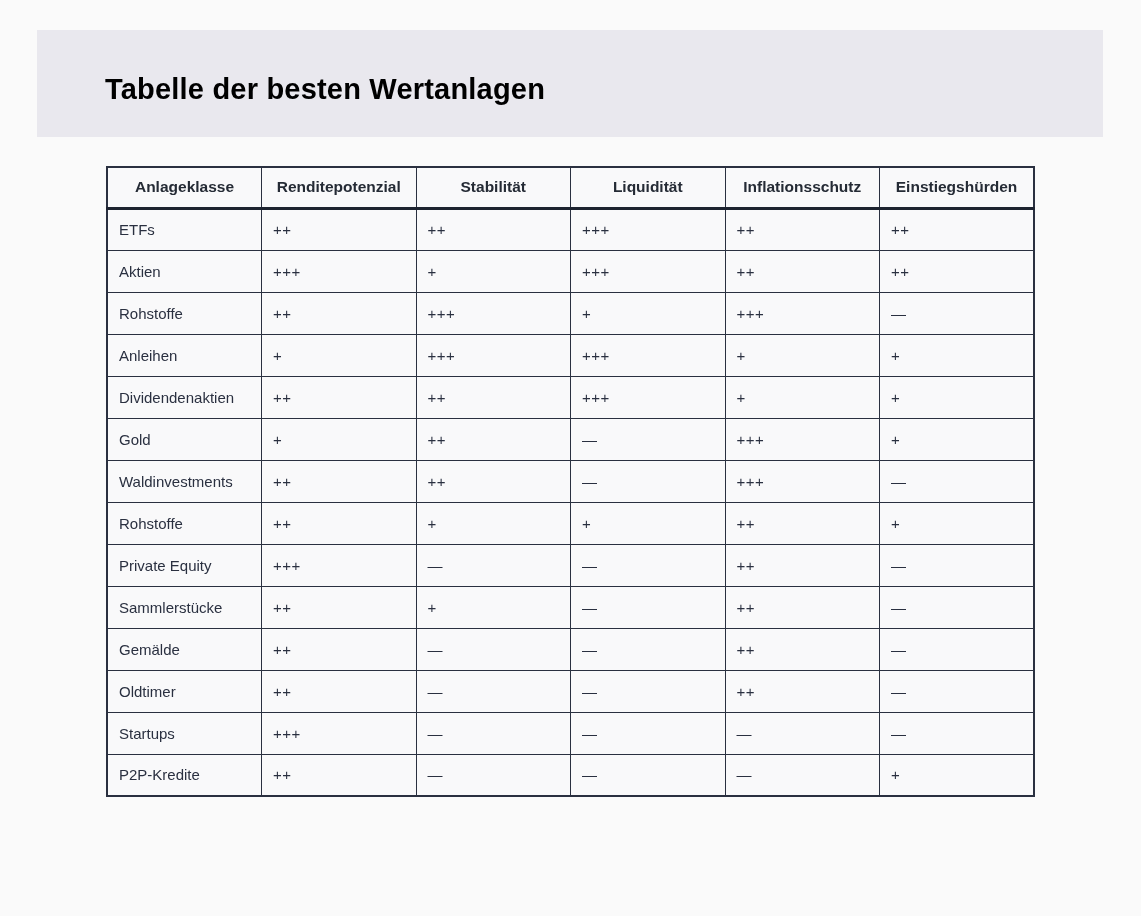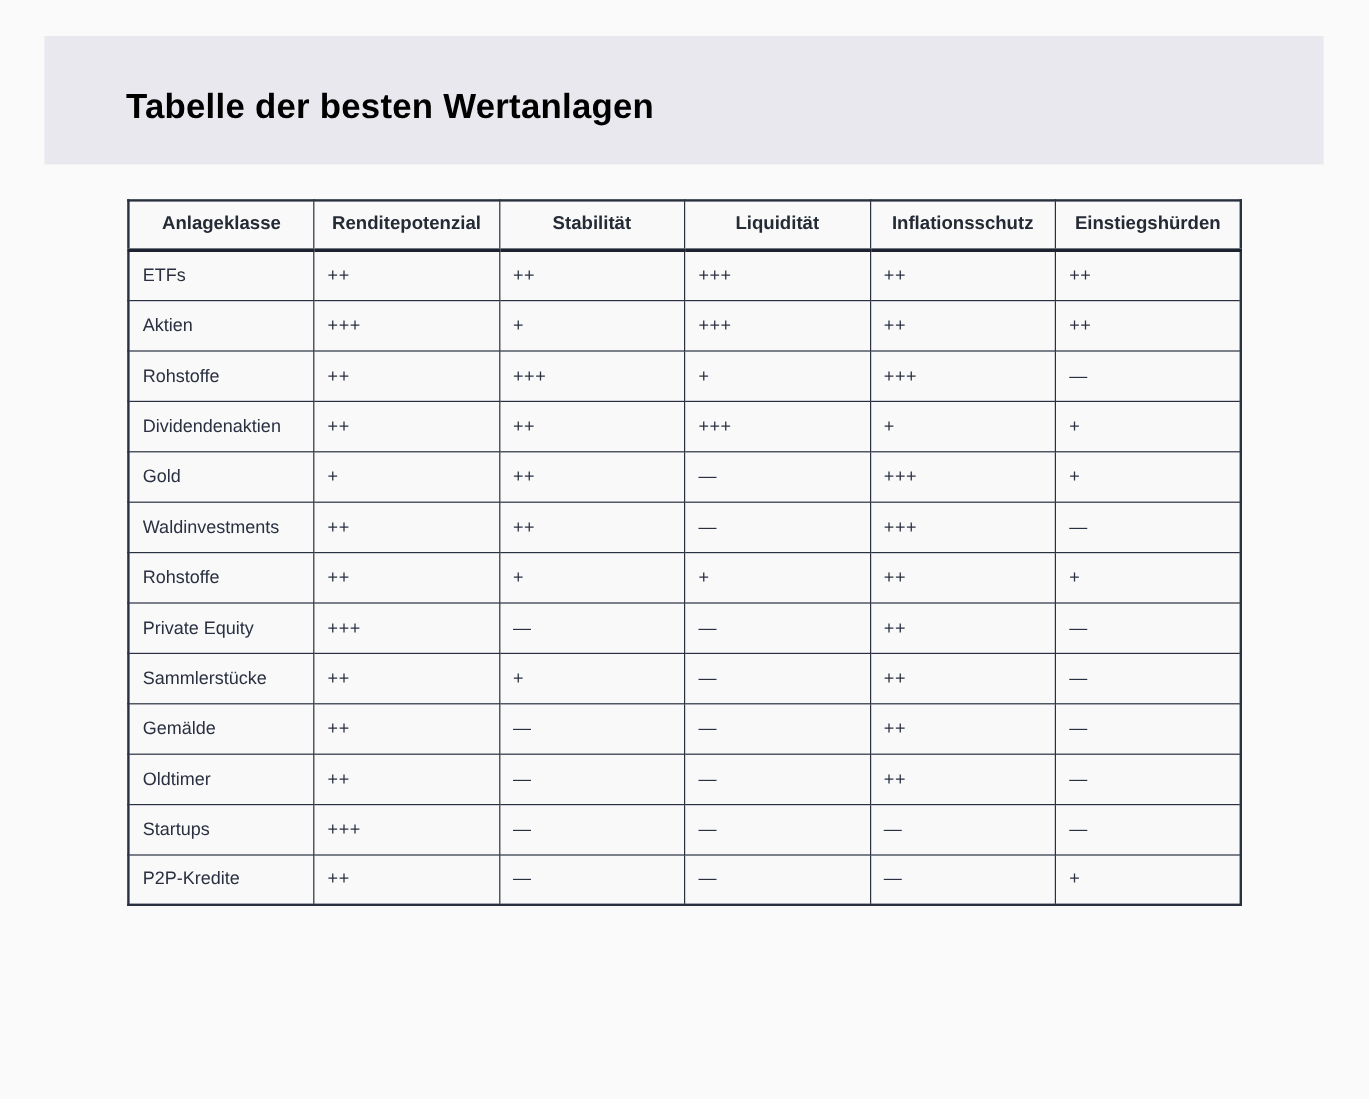--- a/index.html
+++ b/index.html
@@ -106,20 +106,28 @@
       </tr>
       <tr>
         <td>Rohstoffe</td>
         <td class="rating">++</td>
         <td class="rating">+++</td>
         <td class="rating">+</td>
         <td class="rating">+++</td>
         <td class="rating">—</td>
       </tr>
       <tr>
+        <td>Anleihen</td>
+        <td class="rating">+</td>
+        <td class="rating">+++</td>
+        <td class="rating">+++</td>
+        <td class="rating">+</td>
+        <td class="rating">+</td>
+      </tr>
+      <tr>
         <td>Dividendenaktien</td>
         <td class="rating">++</td>
         <td class="rating">++</td>
         <td class="rating">+++</td>
         <td class="rating">+</td>
         <td class="rating">+</td>
       </tr>
       <tr>
         <td>Gold</td>
         <td class="rating">+</td>

